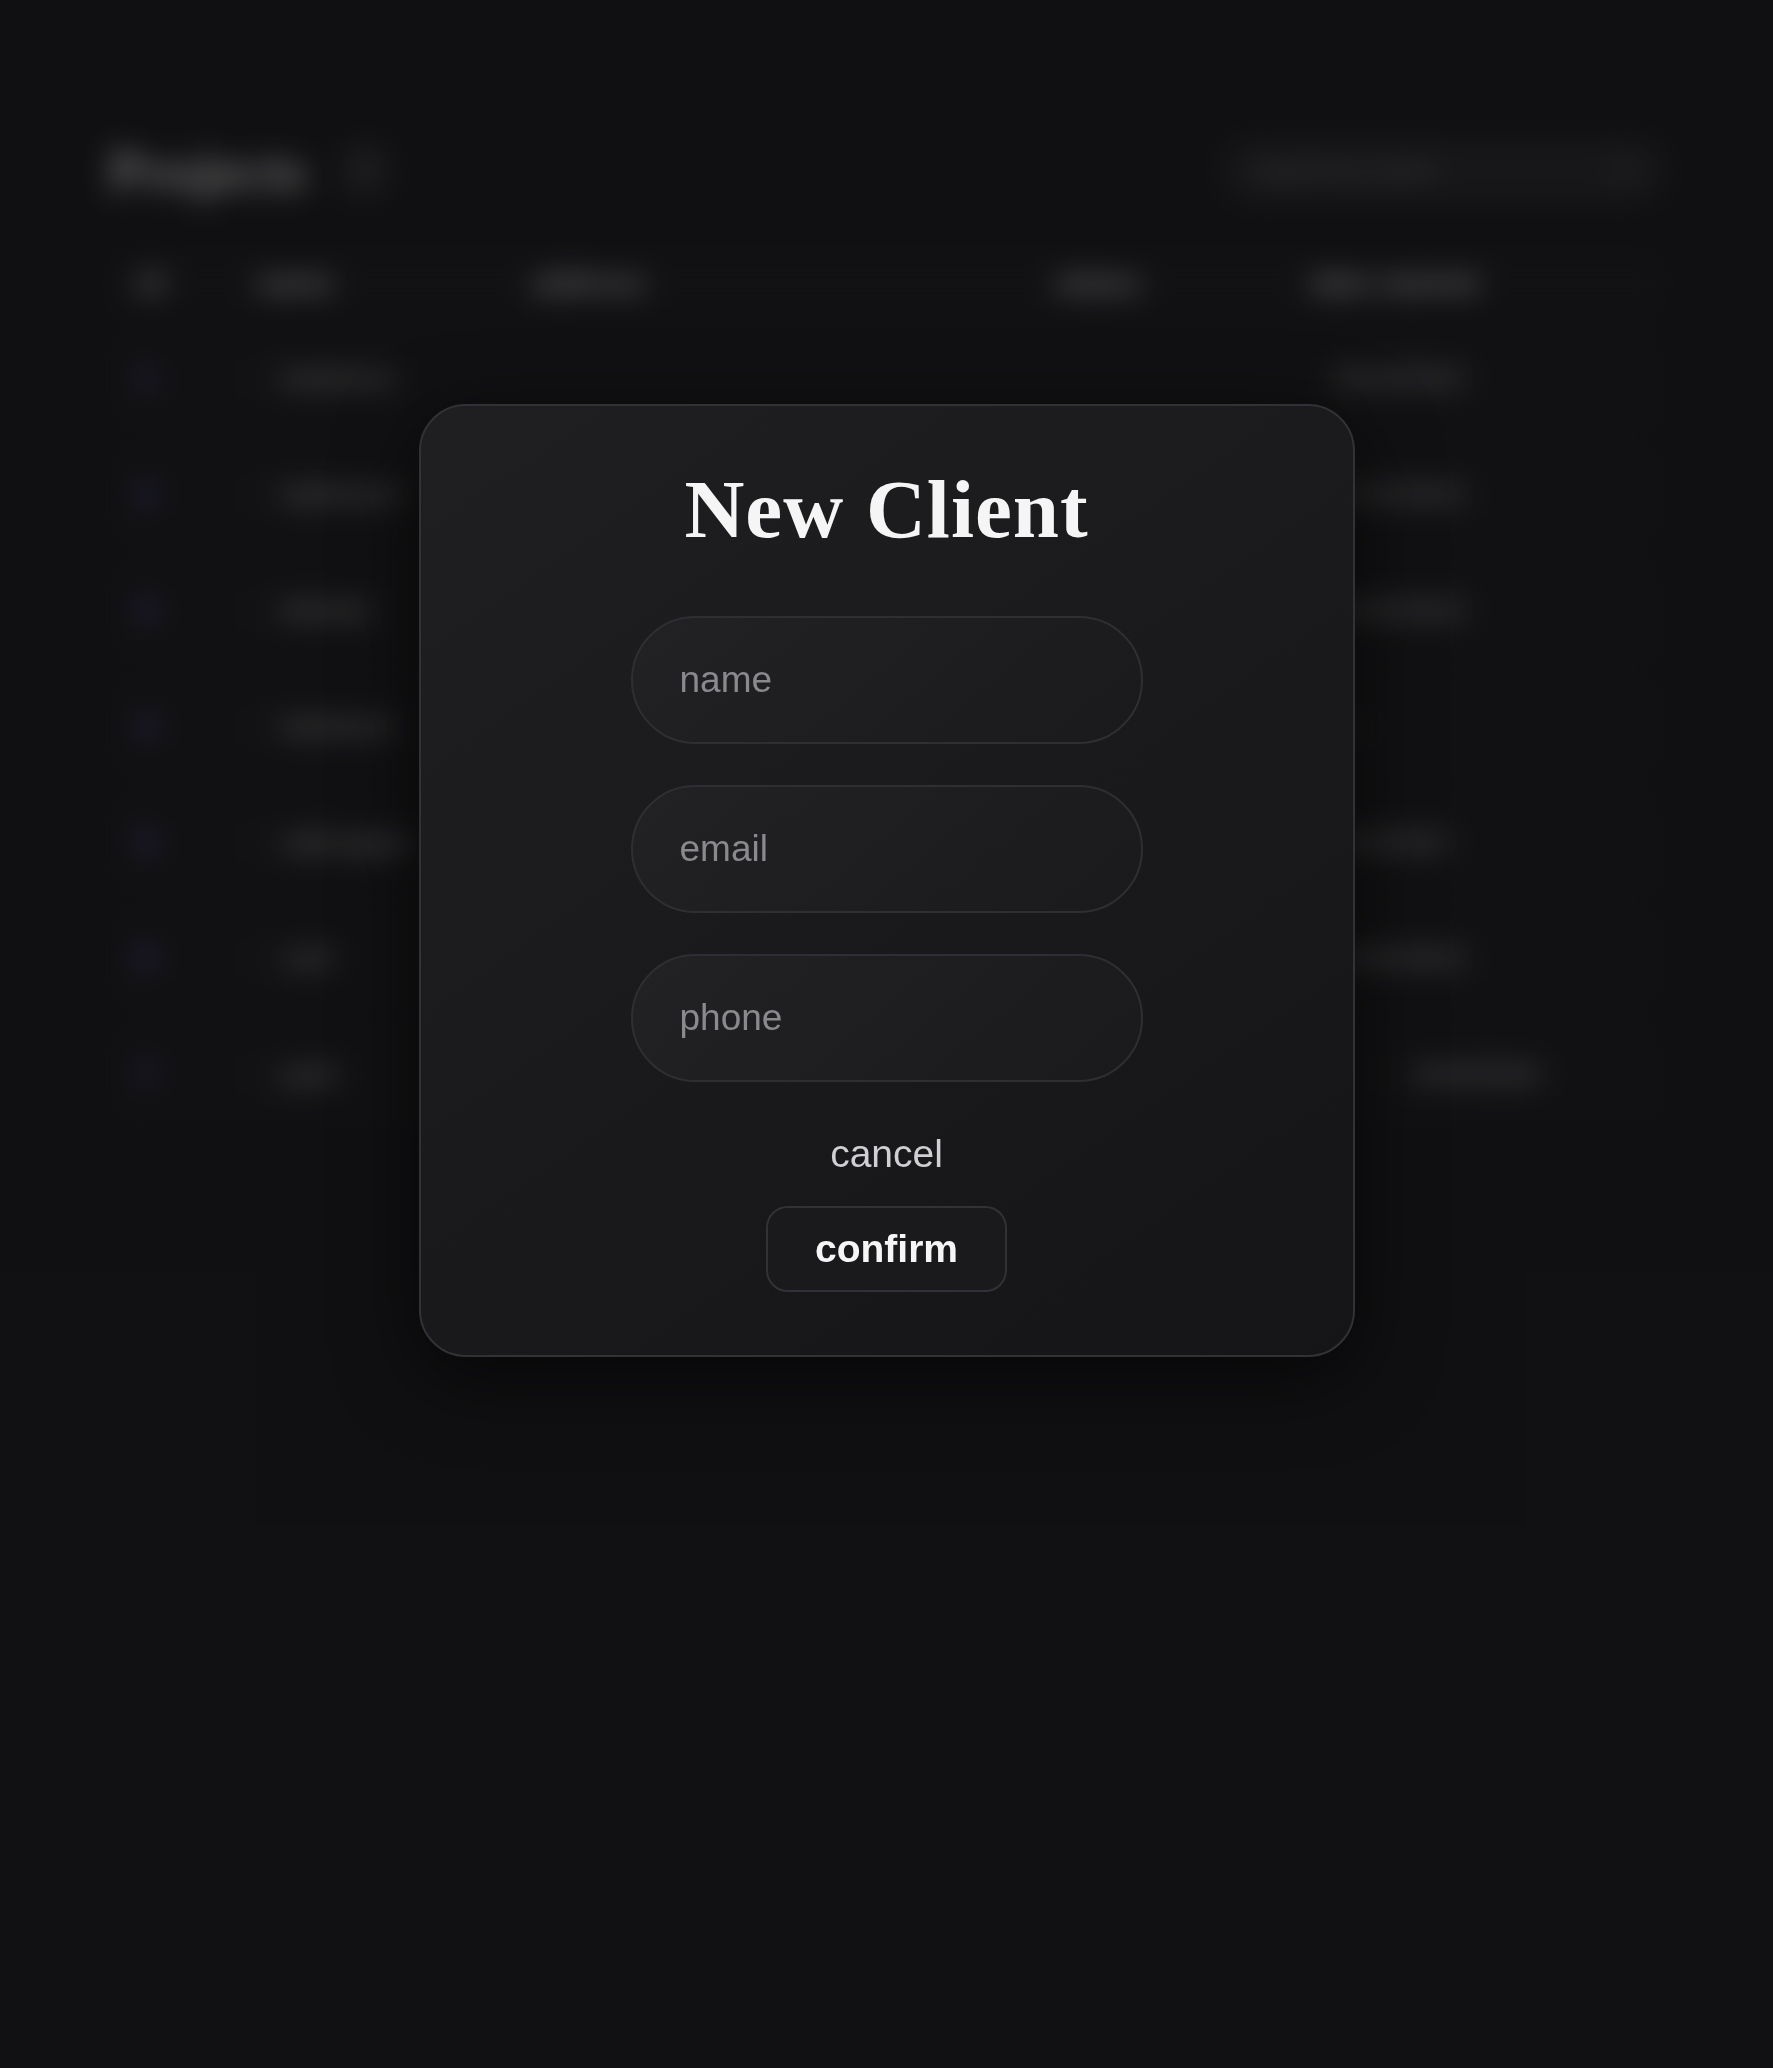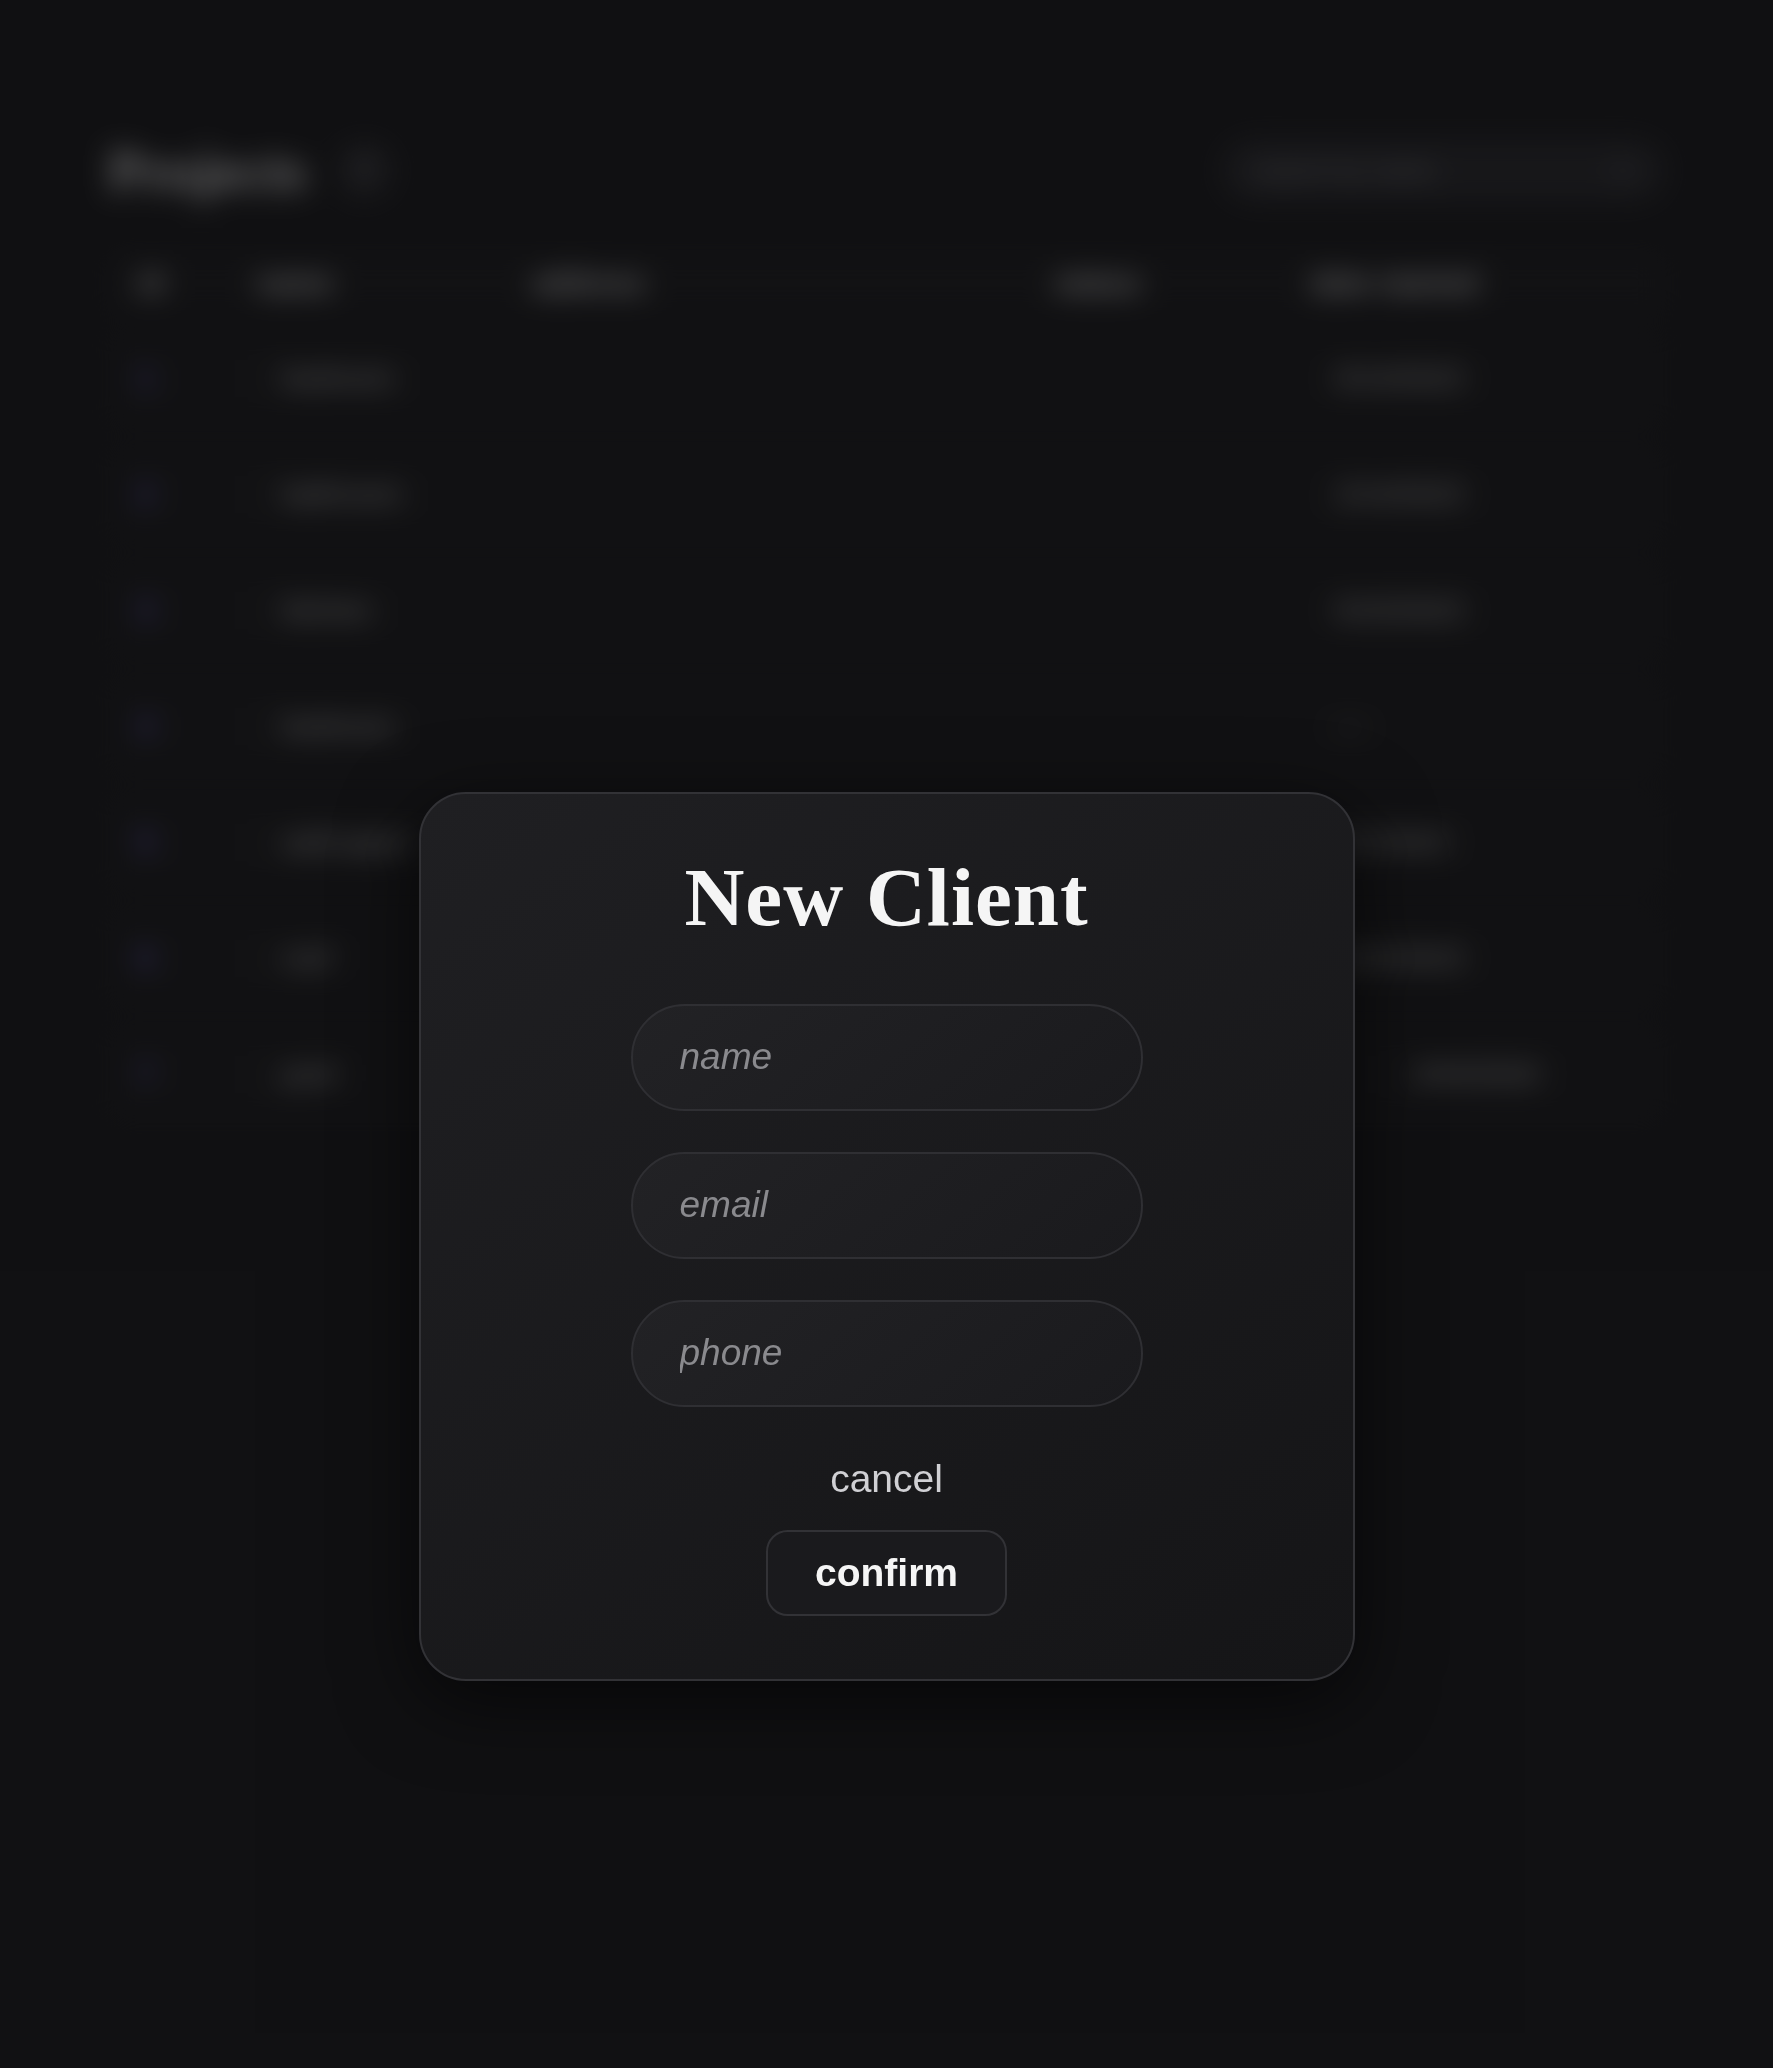--- a/index.html
+++ b/index.html
@@ -131,21 +131,21 @@
     background: #3a3a3e;
     margin-right: 23.6px;
   }
   
   
   .overlay {
     position: absolute;
     inset: 0;
     background: rgba(10, 10, 12, 0.58);
     display: flex;
-    align-items: center;
+    align-items: flex-start;
     justify-content: center;
     padding-top: 404px;
   }
   
   .modal {
     width: 936px;
     background: linear-gradient(145deg, #1f1f22, #151517);
     border: 2px solid #323236;
     border-radius: 47px;
     padding: 55px 69px 63px 69px;
@@ -159,32 +159,31 @@
     font-family: Georgia, 'Times New Roman', serif;
     font-size: 83px;
     font-weight: bold;
     color: #f5f5f5;
     margin-bottom: 59px;
     letter-spacing: 1px;
   }
   
   .input-field {
     width: 512px;
-    height: 107px;
+    height: 128px;
     border-radius: 69px;
     background: linear-gradient(140deg, #222225, #1a1a1d);
     border: 2px solid #2f2f33;
     display: flex;
     align-items: center;
     padding: 0 47px;
     margin-bottom: 41px;
     font-size: 37px;
     color: #8a8a8e;
     outline: none;
-    font-style: italic;
   }
   
   .input-field::placeholder {
     color: #8a8a8e;
   }
   
   .cancel-link {
     font-size: 39px;
     color: #d0d0d4;
     background: none;

